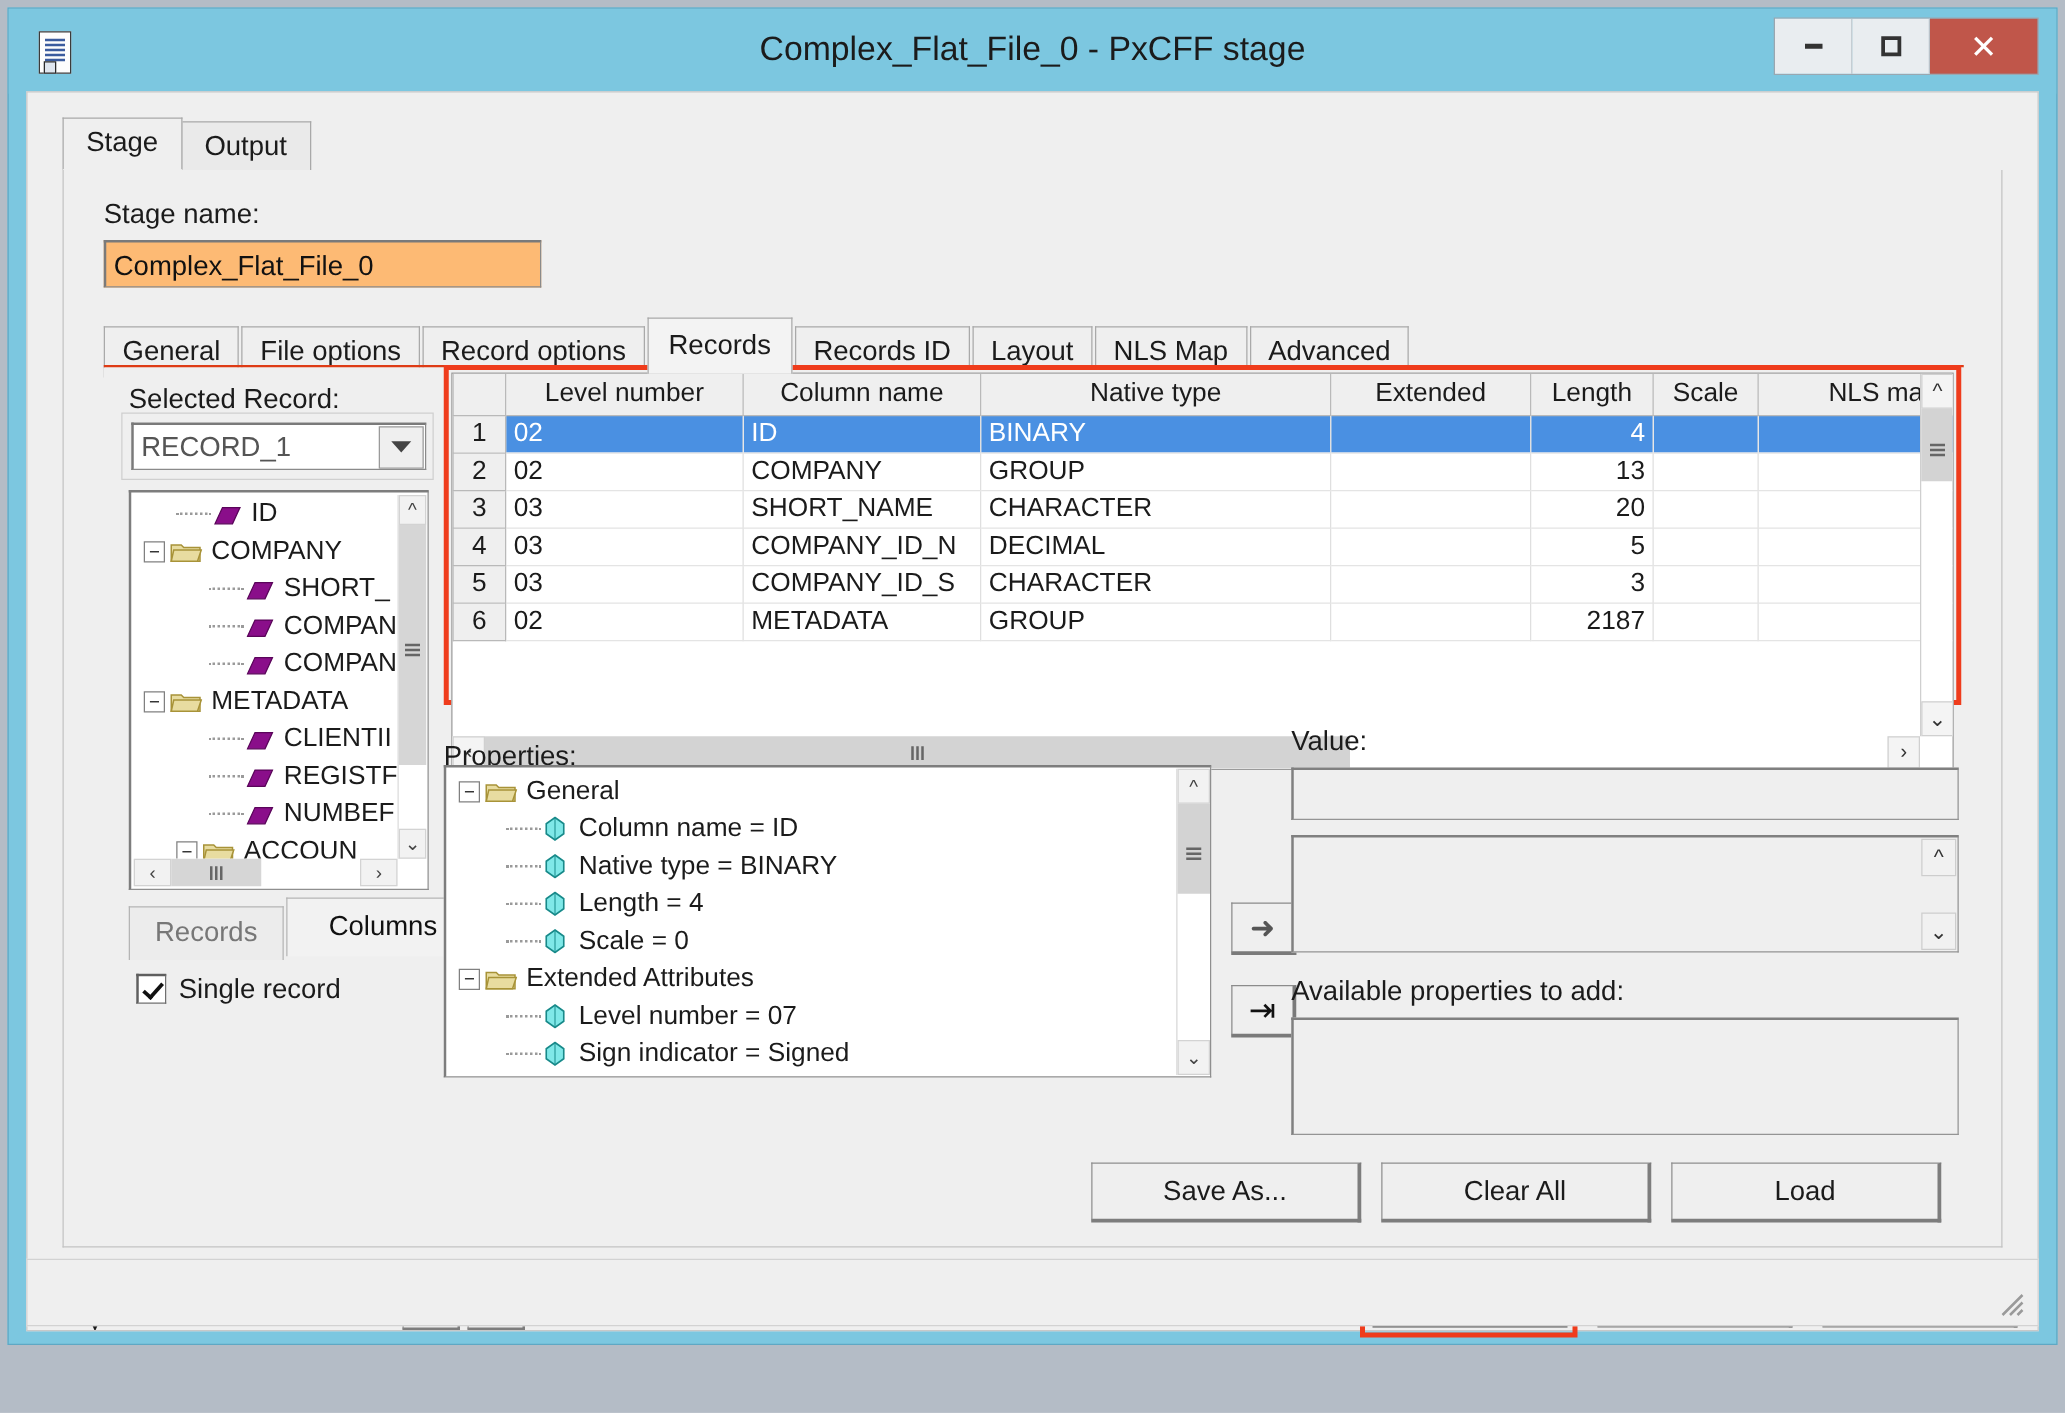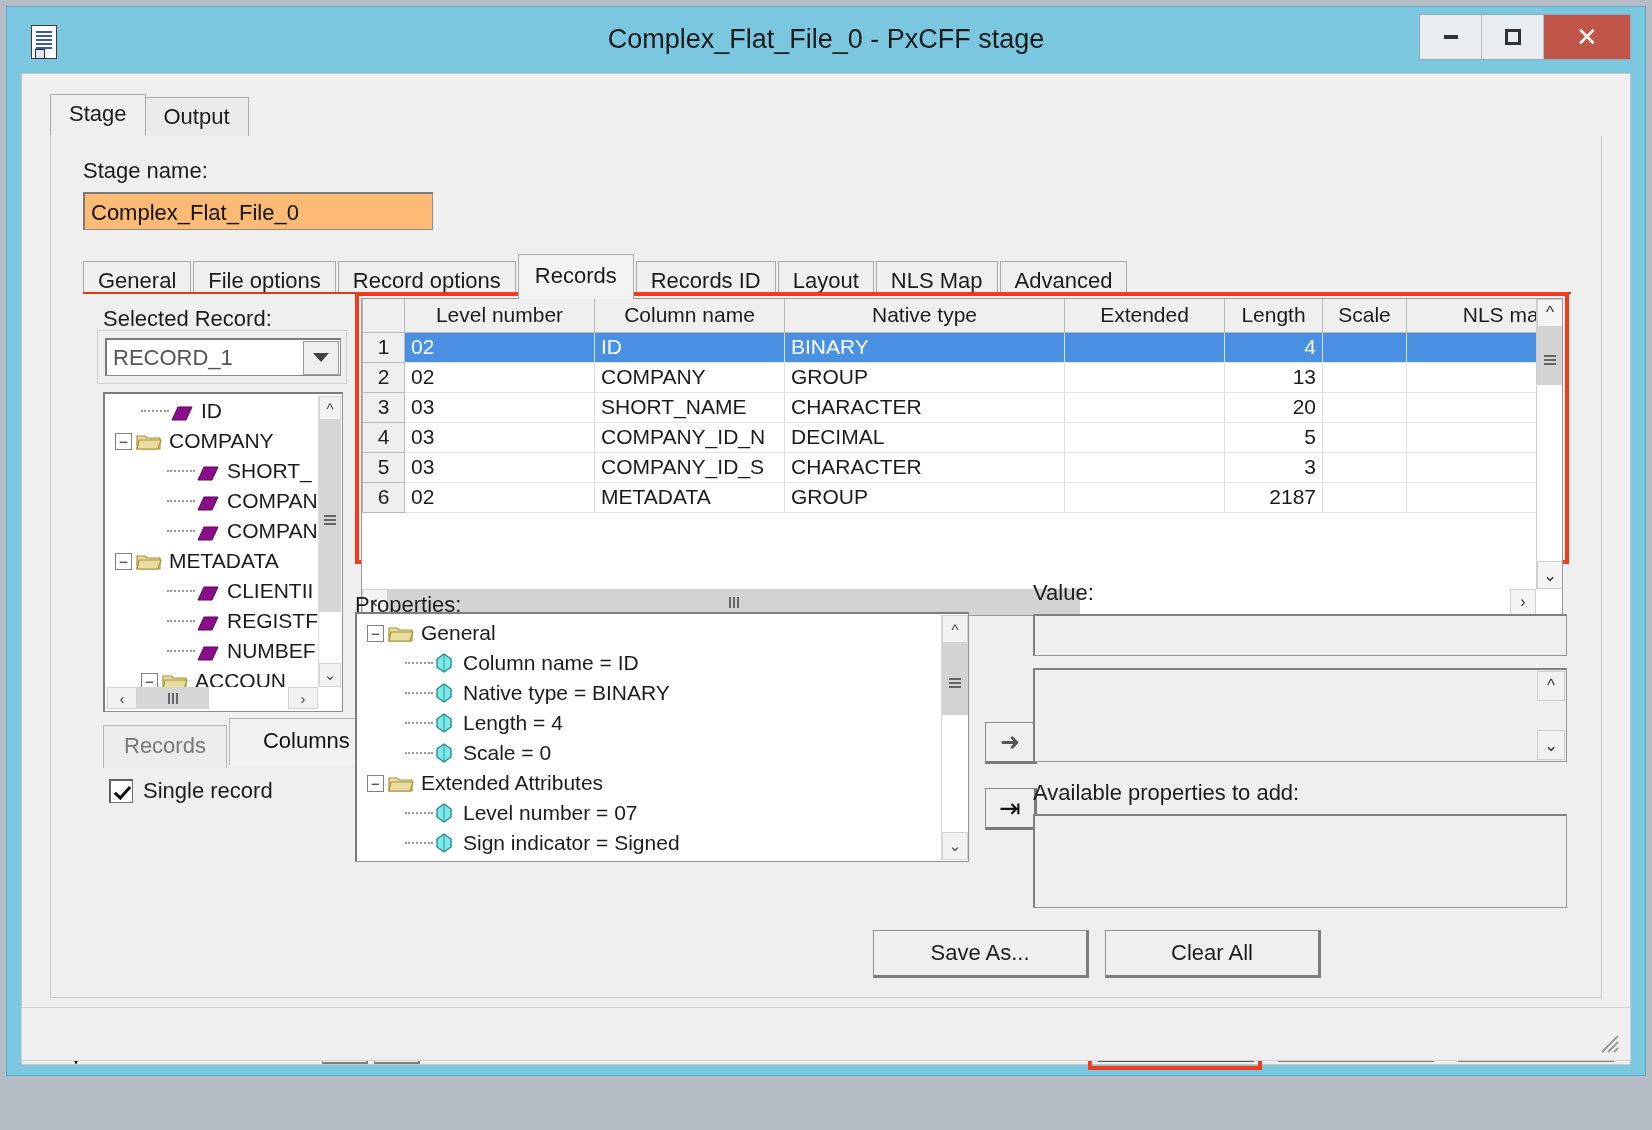--- a/index.html
+++ b/index.html
@@ -736,20 +736,21 @@
               <div class="ss-btn">^</div>
               <div class="ss-btn">⌄</div>
             </div>
           </div>
 
           <div class="lbl" style="left:950px; top:486px;">Available properties to add:</div>
           <div class="value-input" style="left:950px; top:520px; width:534px; height:94px;"></div>
 
           <div class="btn" style="left:790px; top:636px; width:216px; height:48px;">Save As...</div>
           <div class="btn" style="left:1022px; top:636px; width:216px; height:48px;">Clear All</div>
+          <div class="btn" style="left:1254px; top:636px; width:216px; height:48px;">Load</div>
 
         </div>
       </div>
 
       <div class="info-icon">
         <svg width="56" height="44" viewBox="0 0 56 44">
           <ellipse cx="28" cy="19" rx="26" ry="16" fill="#ffffff" stroke="#1b1b1b" stroke-width="2.5"></ellipse>
           <path d="M22 33 L26 42 L30 33 Z" fill="#ffffff" stroke="#1b1b1b" stroke-width="2.5"></path>
           <circle cx="28" cy="10" r="3" fill="#1f3fa8"></circle>
           <rect x="25.5" y="15" width="5" height="14" fill="#1f3fa8"></rect>

